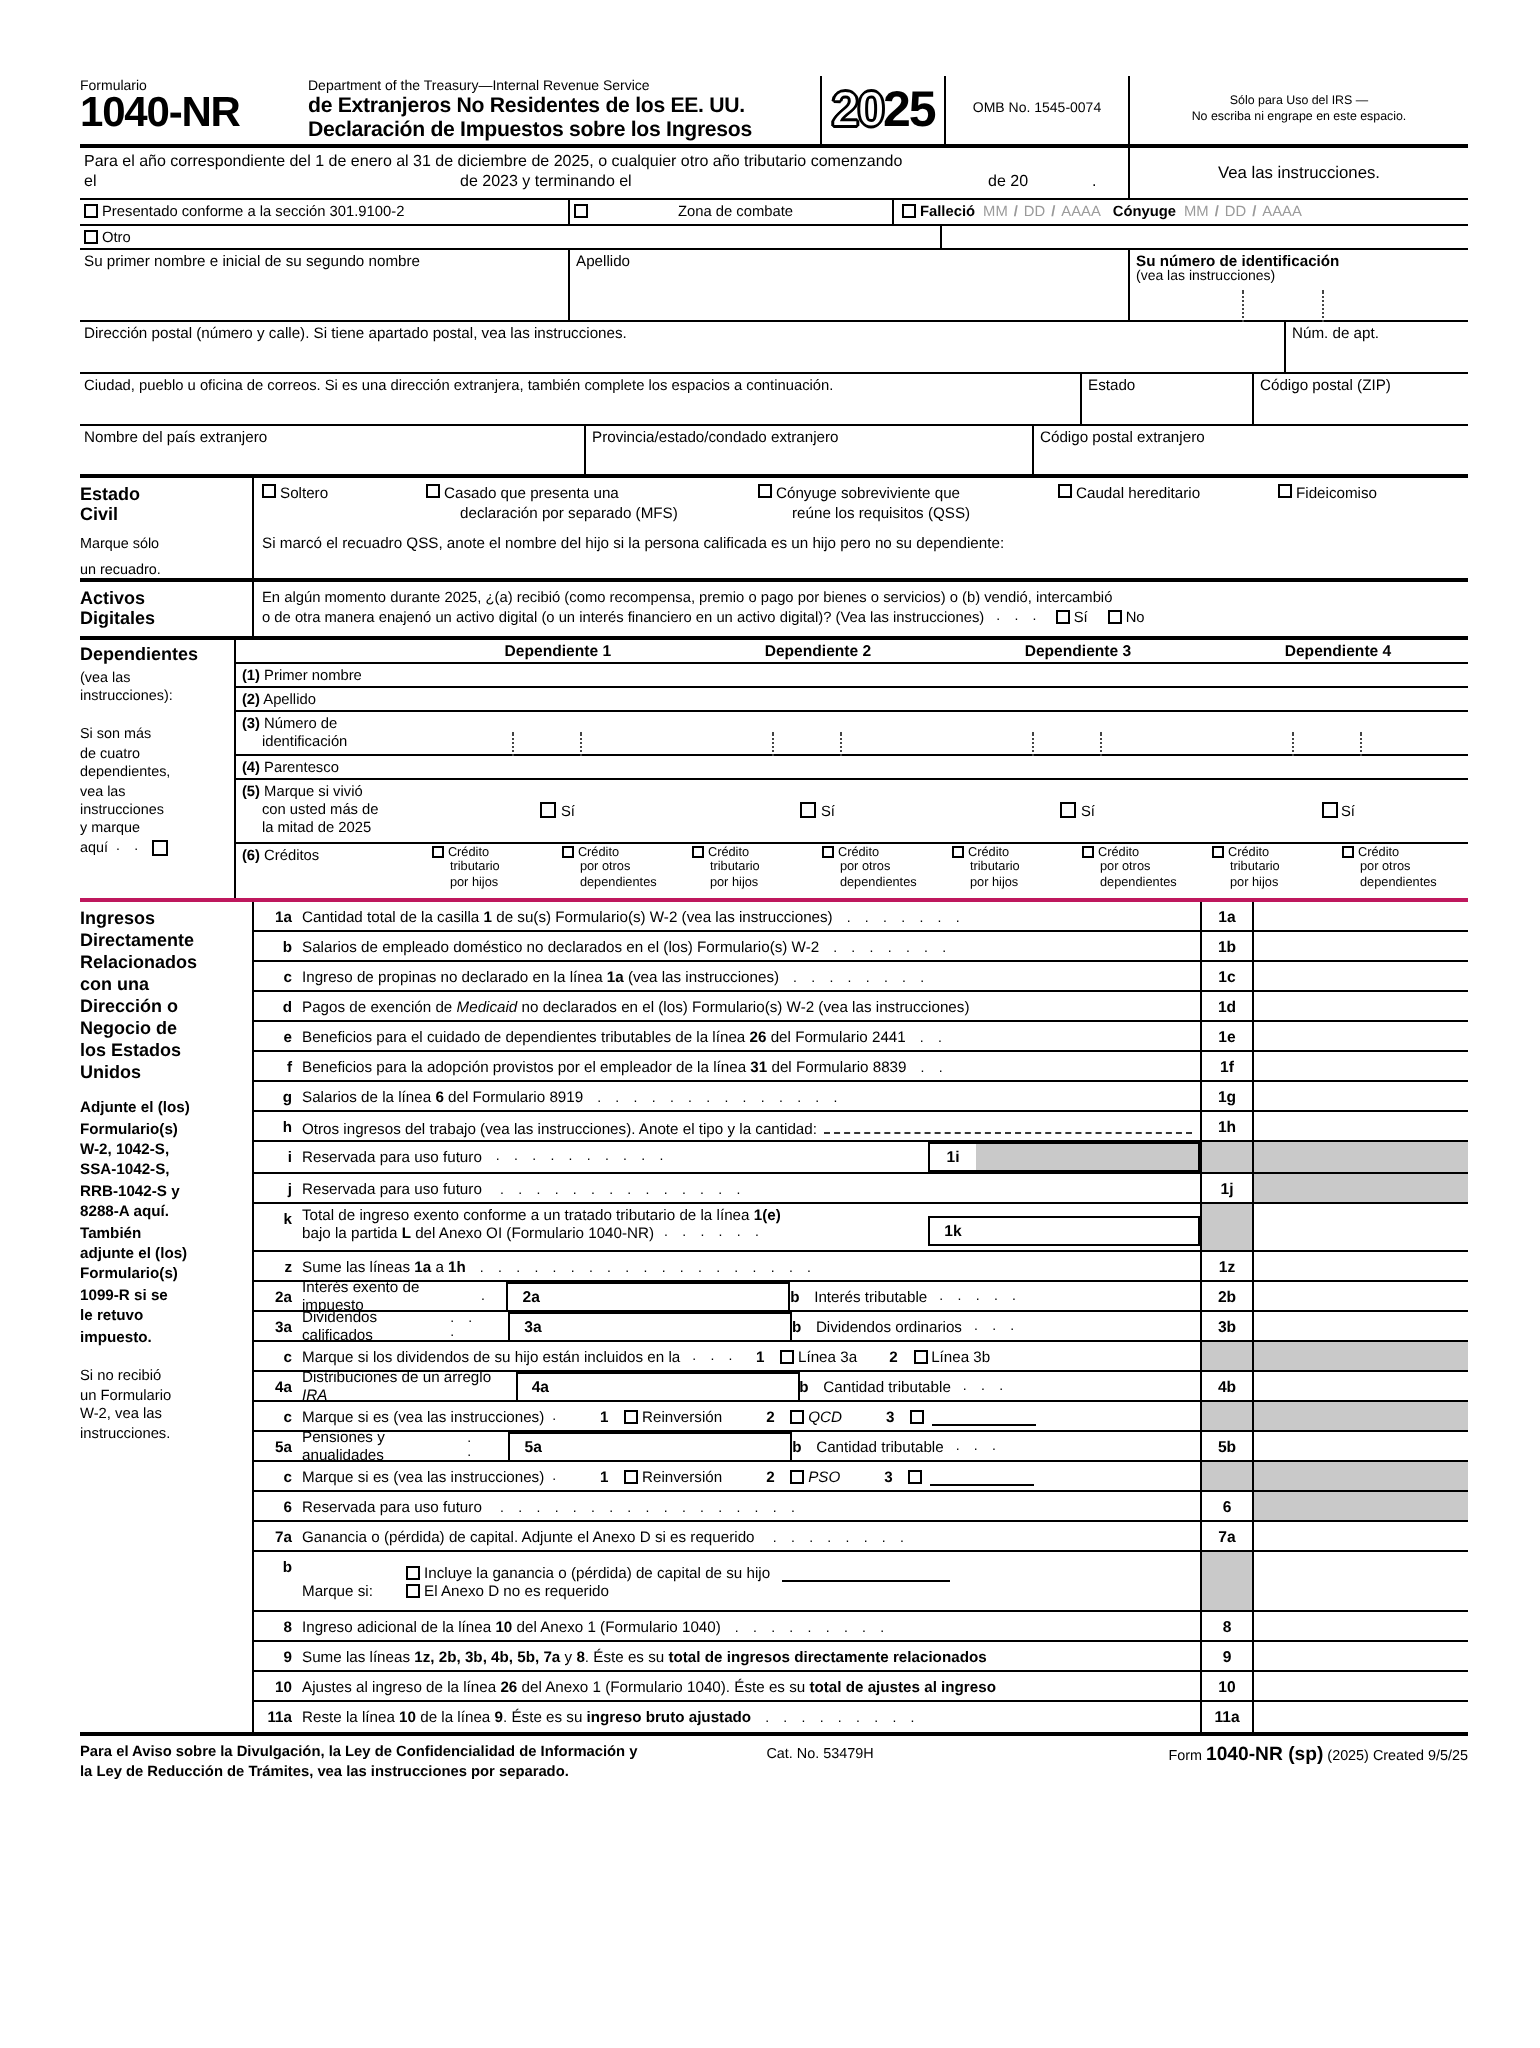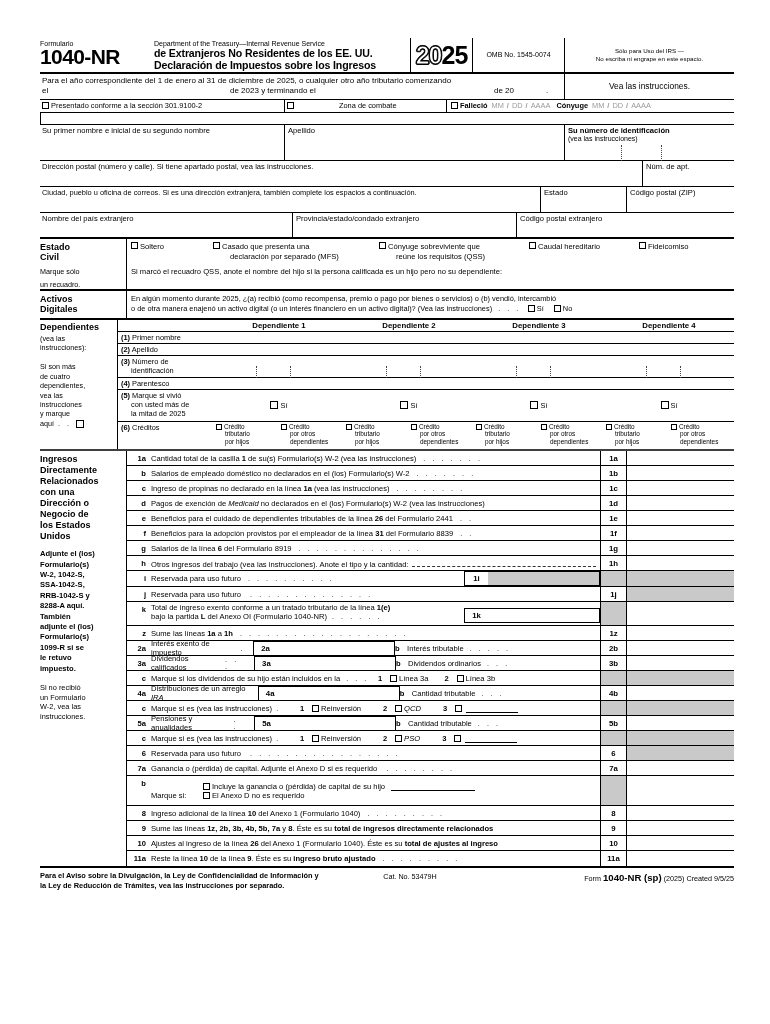--- a/index.html
+++ b/index.html
@@ -95,21 +95,21 @@
   .fsopt { display:flex; }
   .fsqss { margin-top:5px; font-size:7.6px;}
 
   
   .dablock { display:flex; border-bottom:2px solid #000;}
   .daleft { width:86px; padding:3px 0 3px 0;}
   .daleft .h { font-weight:bold; font-size:9px; line-height:10.4px;}
   .daright { flex:1; border-left:1px solid #000; padding:3px 0 2px 4px; font-size:7.4px; line-height:10.5px;}
 
   
-  .depblock { display:flex; border-bottom:2px solid #404040;}
+  .depblock { display:flex; border-bottom:2px solid #be185d;}
   .depleft { width:86px; padding:2px 0 0 0;}
   .depleft .h { font-weight:bold; font-size:9px;}
   .depleft .s { font-size:7.2px; line-height:9.4px;}
   .depright { flex:1; border-left:1px solid #000;}
   .deptable { width:100%; border-collapse:collapse; table-layout:fixed; }
   .deptable td { border:0; padding:0; vertical-align:top;}
   .dep-hdr td { text-align:center; font-weight:bold; font-size:7.8px; padding:1px 0 1px 0; border-bottom:1px solid #000;}
   .dep-lbl { font-size:7.4px; padding:1px 0 1px 3px !important; line-height:9px;margin-left:20px;}
   .dep-c { border-left:1px solid #000; }
   .dep-rowline { border-bottom:1px solid #000; }
@@ -193,20 +193,23 @@
       <span class="b" style="margin-left:6px">Cónyuge</span>
       <span class="gray" style="margin-left:4px">MM</span>
       <span class="gray b" style="margin:0 3px">/</span>
       <span class="gray">DD</span>
       <span class="gray b" style="margin:0 3px">/</span>
       <span class="gray">AAAA</span>
     </div>
   </div>
 
   <div class="cbstrip2">
+    <div class="c1">
+      <span class="cb"></span><span>Otro</span>
+    </div>
     <div class="c2"></div>
   </div>
 
   <div class="namerow">
     <div class="n1"><span>Su primer nombre e inicial de su segundo nombre</span></div>
     <div class="n2"><span>Apellido</span></div>
     <div class="n3">
       <div class="t">Su número de identificación</div>
       <div class="s">(vea las instrucciones)</div>
       <div class="vtick" style="left:56px; top:20px; height:16px;"></div>

